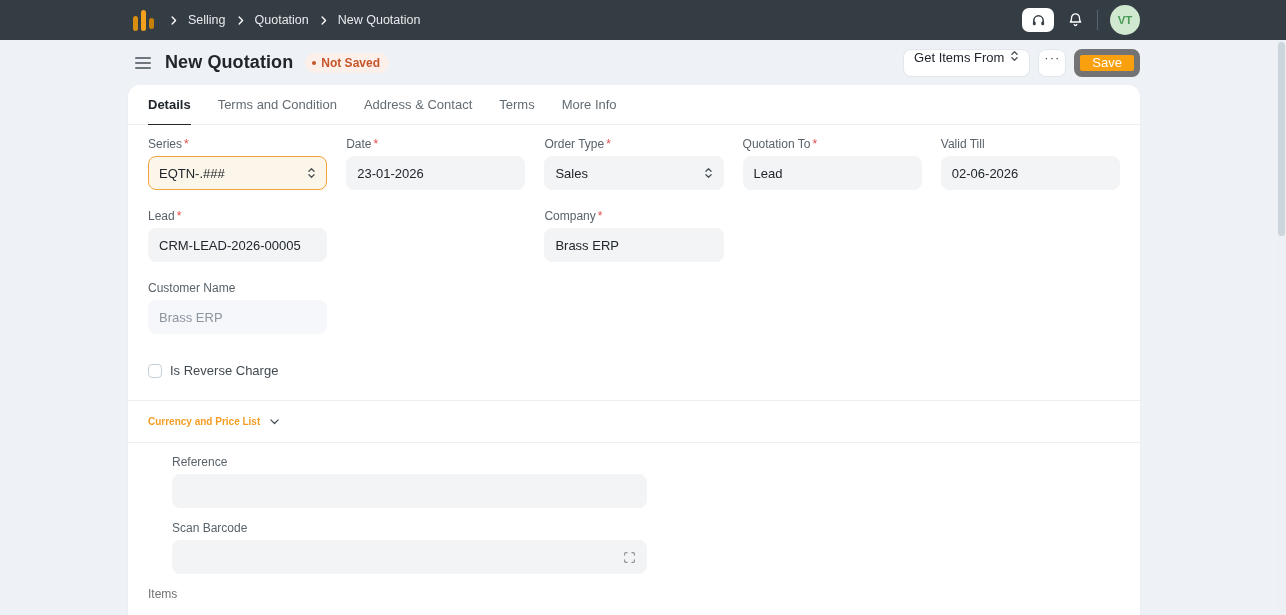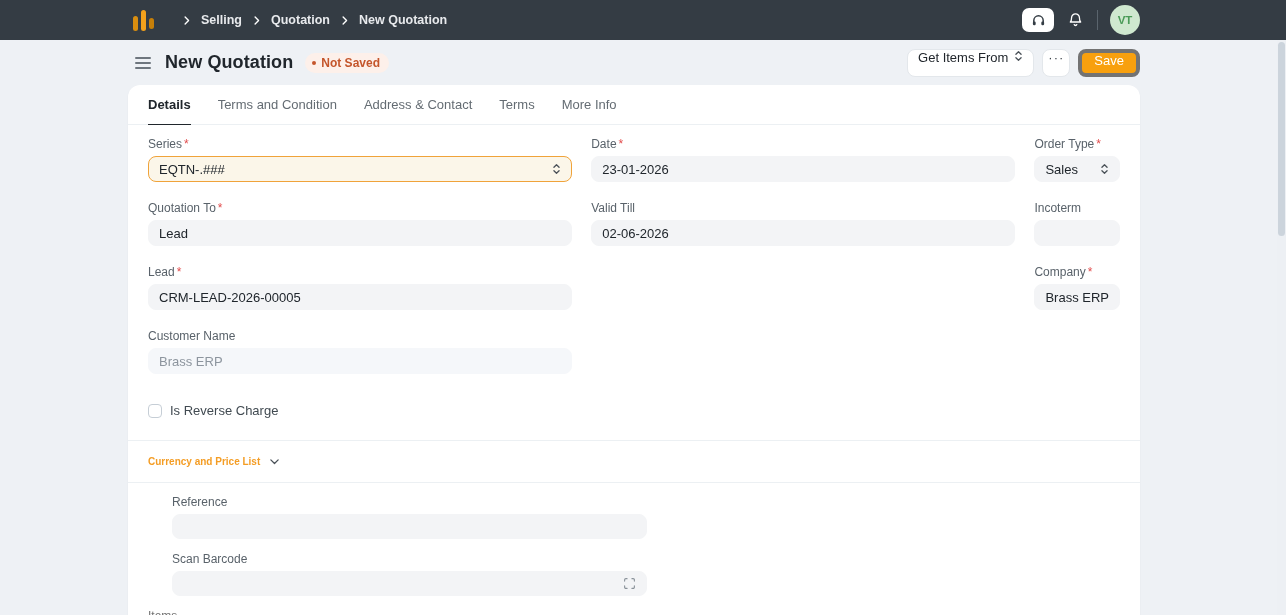--- a/index.html
+++ b/index.html
@@ -1,21 +1,21 @@
 <!DOCTYPE html>
 <html><head>
 <meta charset="utf-8">
 <style>
   * { margin:0; padding:0; box-sizing:border-box; }
   html,body { width:1286px; height:615px; overflow:hidden; }
   body { font-family:"Liberation Sans","DejaVu Sans",sans-serif; background:#eef1f5; position:relative; color:#1f262c; }
 
   
   .navbar { height:40px; background:#343c44; display:flex; align-items:center; justify-content:space-between; padding:0 146px 0 133px; }
-  .nav-left { display:flex; gap:21px;font-weight:bold; }
+  .nav-left { display:flex; gap:8px; }
   .logo { display:flex; align-items:flex-end; gap:3px; height:22px; margin-right:6px; }
   .logo i { display:block; width:5px; border-radius:2.5px; }
   .logo i:nth-child(1){ height:15px; background:#d98e10; }
   .logo i:nth-child(2){ height:21px; background:#f3a11c; }
   .logo i:nth-child(3){ height:11px; background:#c67f09; margin-bottom:2px; }
   .crumbs { display:flex; align-items:center; gap:9px; font-size:12.5px; color:#e8eaed; }
   .crumb { cursor:pointer; }
   .chev { display:flex; align-items:center; }
   .nav-right { display:flex; align-items:center; gap:12px; }
   .search { width:237px; height:26px; background:#3f4953; border:1px solid #4b555e; border-radius:7px; display:flex; align-items:center; padding:0 9px; gap:7px; }
@@ -31,33 +31,33 @@
   .ph-left { display:flex; align-items:center; gap:12px; }
   .burger { display:flex; flex-direction:column; gap:3px; cursor:pointer; padding:2px; }
   .burger i { display:block; width:16px; height:2px; background:#6e767e; border-radius:1px; }
   .title { font-size:18px; font-weight:700; color:#20262c; letter-spacing:.1px; }
   .badge { display:flex; align-items:center; gap:5px; background:#fdf0ea; color:#c4552b; font-size:12px; font-weight:600; padding:3px 9px 3px 7px; border-radius:10px; }
   .badge i { width:4px; height:4px; border-radius:50%; background:#c4552b; }
   .ph-right { display:flex; align-items:center; gap:8px; }
   .btn { height:28px; border-radius:8px; font-size:13px; display:flex; justify-content:center; cursor:pointer; font-family:inherit; }
   .btn-white { background:#ffffff; border:1px solid #e3e7eb; color:#21262c; padding:0 10px; gap:6px; }
   .btn-more { width:28px; padding:0; letter-spacing:1px; color:#3c434a; }
-  .btn-save { background:#f8a00e; border:4px solid #737373; color:#ffffff; padding:0 12px; }
+  .btn-save { background:#f8a00e; border:6px solid #737373; color:#ffffff; padding:0 12px; }
 
   
   .card { margin-left:128px; width:1012px; background:#ffffff; border-radius:12px 12px 0 0; box-shadow:0 1px 2px rgba(25,39,52,.05); min-height:535px; }
   .tabs { display:flex; gap:27px; padding:0 20px; height:40px; border-bottom:1px solid #ecf0f3; }
   .tab { position:relative; display:flex; align-items:center; font-size:13px; color:#646c73; cursor:pointer; }
   .tab.active { color:#20262c; font-weight:700; }
   .tab.active::after { content:""; position:absolute; left:0; right:0; bottom:-1px; height:1px; background:#20262c; }
 
-  .form-area { padding:12px 20px 22px; display:grid; grid-template-columns:repeat(2,1fr); column-gap:24px; row-gap:12px;gap:19px; }
+  .form-area { padding:12px 20px 22px; display:grid; grid-template-columns:repeat(5,1fr); column-gap:24px; row-gap:12px;gap:19px; }
   .field label { display:block; font-size:12px; line-height:14px; color:#59626a; margin-bottom:5px; }
   .req { color:#e24c4c; margin-left:2px; }
-  .control { height:26px; background:#f3f4f6; border:1px solid #f3f4f6; border-radius:8px; display:flex; align-items:center; justify-content:space-between; padding:0 10px; font-size:13px; color:#20262c; cursor:text; }
+  .control { height:26px; background:#f3f4f6; border:1px solid #f3f4f6; border-radius:8px; display:flex; align-items:center; justify-content:space-between; padding:16px 10px; font-size:13px; color:#20262c; cursor:text; }
   .control.sel { cursor:pointer; }
   .control.focused { background:#fbf6e9; border:1.5px solid #f0a33a; }
   .control.readonly { background:#f5f7fa; border-color:#f5f7fa; color:#8d959e; }
   .c1 { grid-column:1; } .c3 { grid-column:3; }
   .check-row { grid-column:1; display:flex; align-items:center; gap:8px; margin-top:10px; cursor:pointer; }
   .checkbox { width:14px; height:14px; border:1px solid #c6ced6; border-radius:4px; background:#ffffff; }
   .check-row span.cl { font-size:13px; color:#414a51; }
 
   .section-head { padding:14px 20px; border-bottom:1px solid #ecf0f3; display:flex; align-items:center; gap:8px; cursor:pointer; }
   .section-head .sh-label { font-size:10px; font-weight:700; color:#f49d25; }
@@ -217,26 +217,20 @@
         </div>
     </div>
 
     <div class="field">
       <label><span>Valid Till</span></label>
       <div class="control">
           <span>02-06-2026</span>
         </div>
     </div>
 
-    <div class="field">
-      <label><span>Incoterm</span></label>
-      <div class="control">
-          <span></span>
-        </div>
-    </div>
 
     <div class="field c1">
       <label><span>Lead</span><span class="req">*</span></label>
       <div class="control">
           <span>CRM-LEAD-2026-00005</span>
         </div>
     </div>
 
     <div class="field c3">
       <label><span>Company</span><span class="req">*</span></label>

